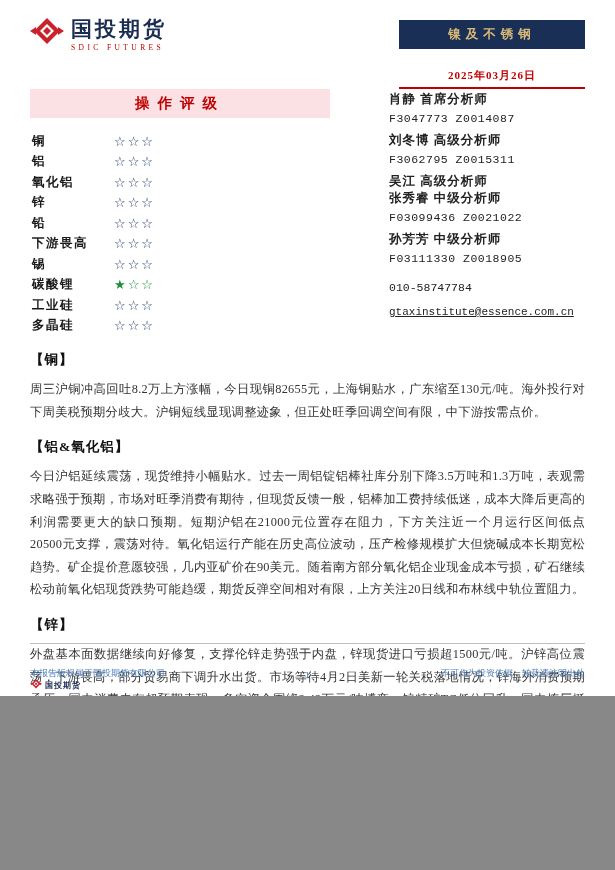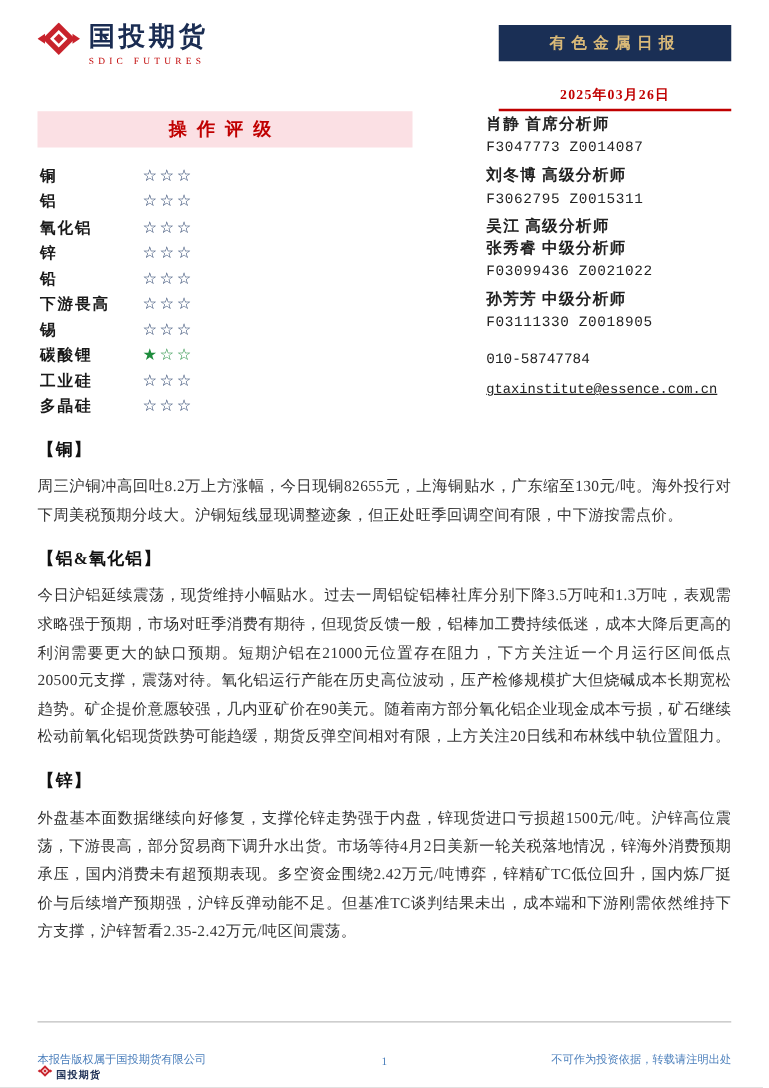--- a/index.html
+++ b/index.html
@@ -1,18 +1,18 @@
 <!DOCTYPE html>
 <html><head>
 <meta charset="utf-8">
 <style>
   * { margin:0; padding:0; box-sizing:border-box; }
   body { background:#888; font-family:"Liberation Serif", serif; }
   .page {
-    width:615px; height:870px; background:#ffffff; margin:0 auto;
+    width:615px; height:696px; background:#ffffff; margin:0 auto;
     position:relative; padding:18px 30px 0 30px; overflow:hidden;
   }
   
   .top { display:flex; justify-content:space-between; align-items:flex-start; }
   .brand { display:flex; align-items:center; gap:7px; }
   .brand-text { display:flex; flex-direction:column; }
   .brand-cn { font-size:21px; font-weight:bold; color:#1a2c52; letter-spacing:3px; line-height:1.1; }
   .brand-en { font-size:7.5px; color:#c00000; letter-spacing:3.4px; margin-top:2px; }
   .title-block { width:186px; margin-top:2px; }
   .title-box {
@@ -72,21 +72,21 @@
           <polygon points="0,13 6,9 6,17" fill="#c8232c"></polygon>
           <polygon points="34,13 28,9 28,17" fill="#c8232c"></polygon>
         </svg>
       </span>
       <div class="brand-text">
         <div class="brand-cn">国投期货</div>
         <div class="brand-en">SDIC FUTURES</div>
       </div>
     </div>
     <div class="title-block">
-      <div class="title-box">有色金属日报</div>
+      <div class="title-box">镍及不锈钢</div>
       <div class="date-row">2025年03月26日</div>
     </div>
   </header>
 
   <div class="columns">
 
     <div class="left-col">
       <div class="ratings-title">操作评级</div>
 
       <div class="rating-row">

